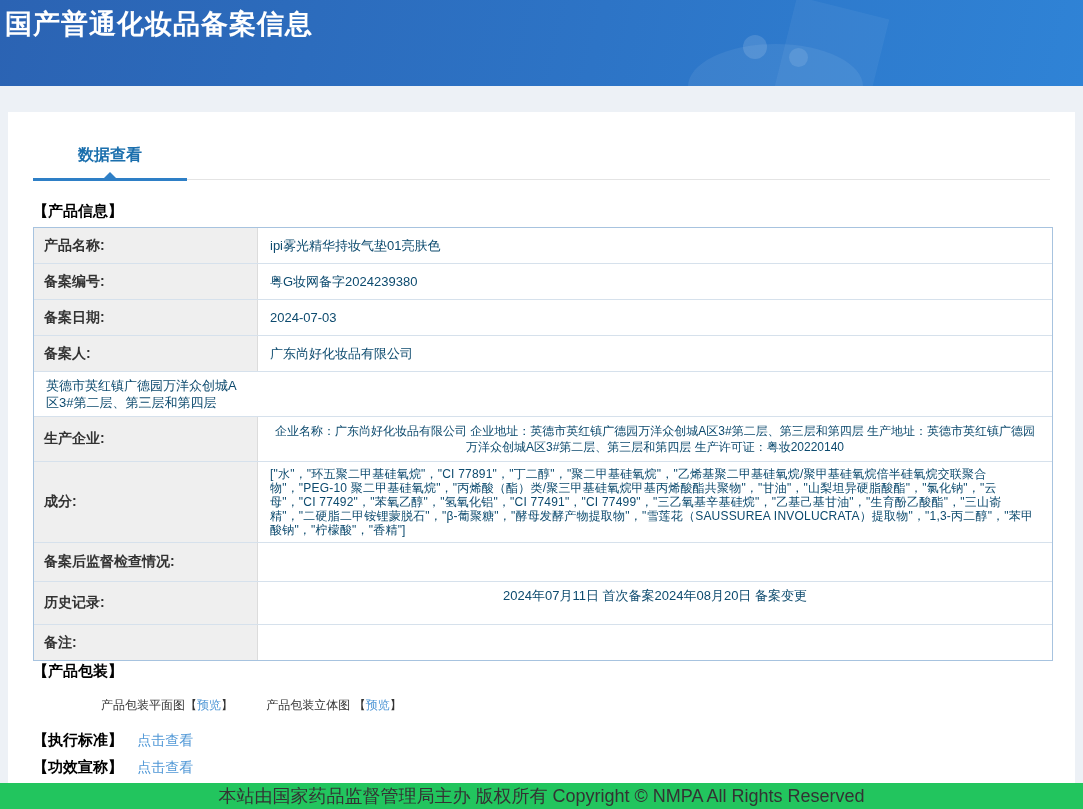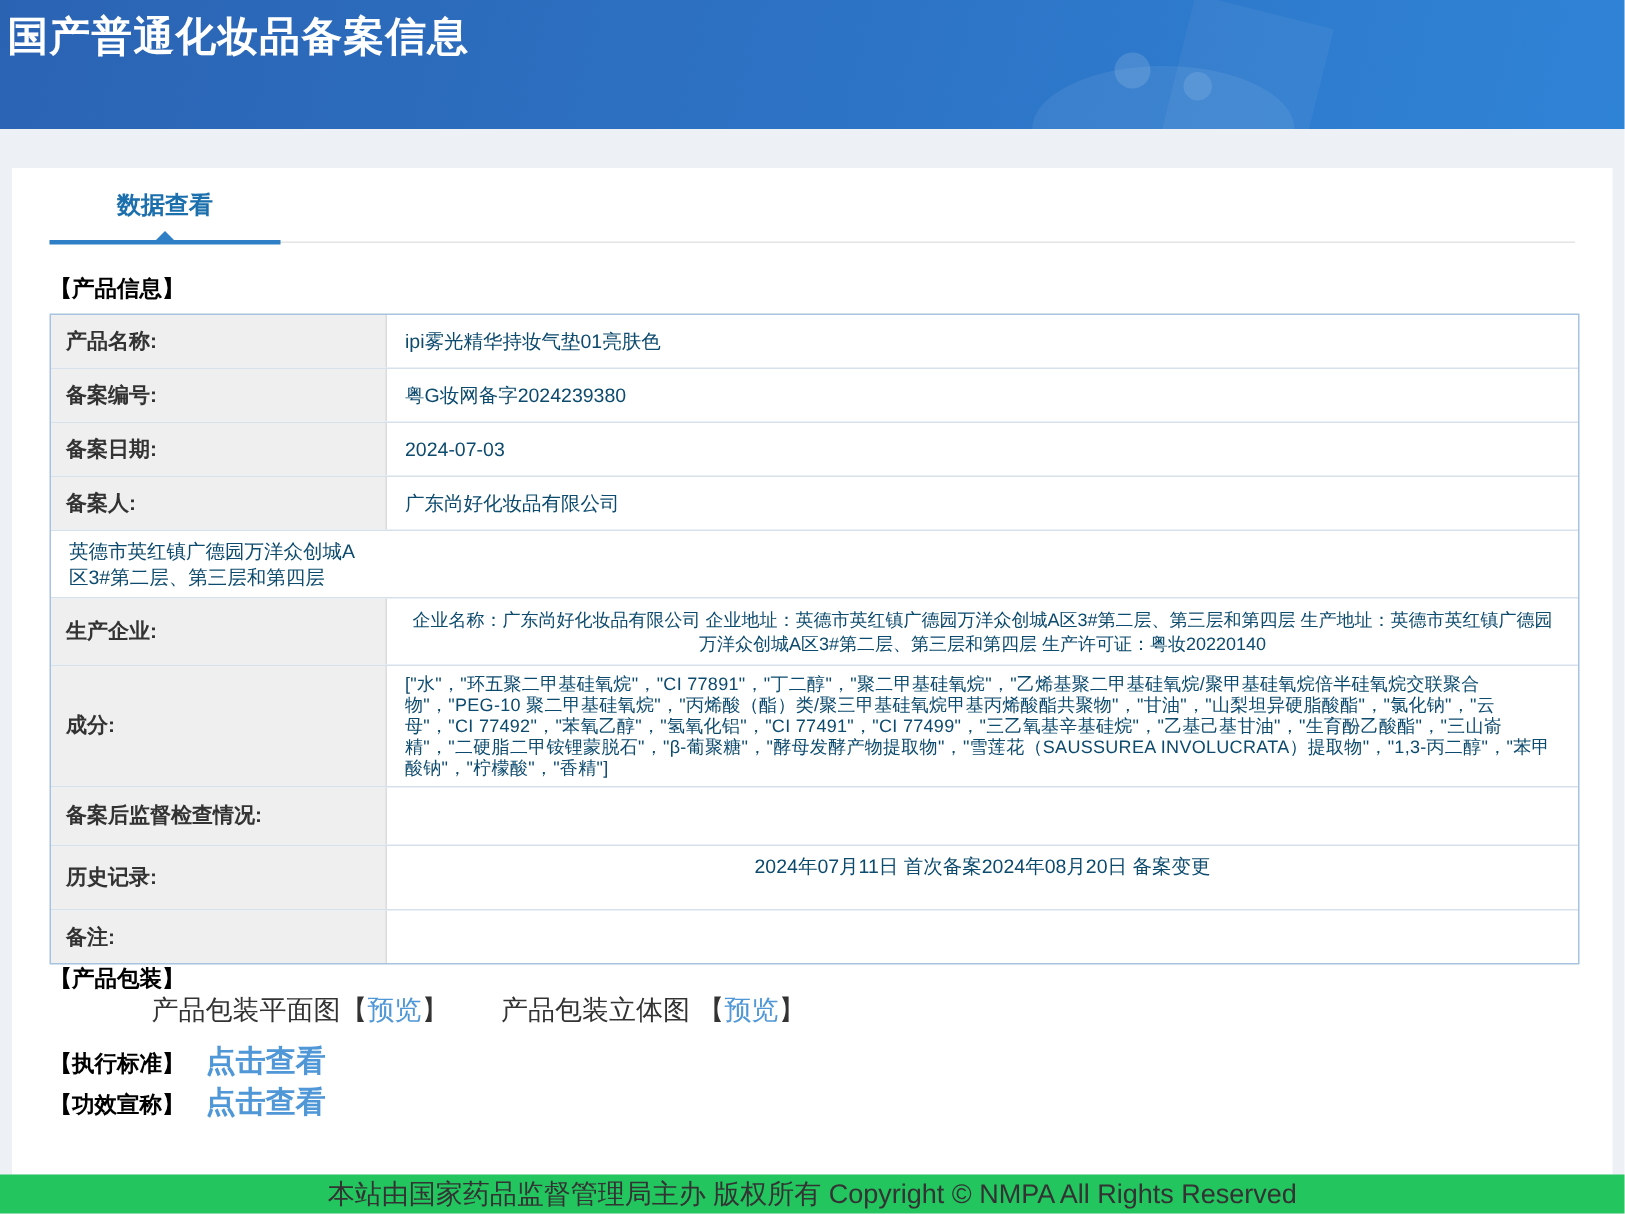--- a/index.html
+++ b/index.html
@@ -32,21 +32,21 @@
   }
   
   .panel{
     position:absolute;
     left:8px; right:8px; top:112px; bottom:26px;
     background:#ffffff;
     padding:0 25px;
   }
   
   .tabbar{
-    margin-top:16px;
+    margin-top:34px;
     height:34px;
     border-bottom:1px solid #e4e4e4;
     position:relative;
   }
   .tab{
     position:absolute;
     left:0; bottom:0;
     width:154px;
     text-align:center;
     color:#1b6fad;
@@ -110,38 +110,38 @@
     padding:5px 12px;
     line-height:17px;
   }
   .row.h-short .val{ min-height:35px; }
   .row.h-mfr  .val{ min-height:44px; font-size:12px; line-height:16px;text-align:center; }
   .row.h-ingr .val{ min-height:74px; font-size:12px; line-height:14px; letter-spacing:0.2px; }
   .row.h-insp .val{ min-height:38px; }
   .row.h-hist .val{ min-height:42px; flex-direction:row; align-items:flex-start; justify-content:center; }
   
   .pack-line{
-    margin-top:4px;
+    margin-top:18px;
     padding-left:68px;
-    font-size:18px;
+    font-size:12px;
     color:#333;
     height:17px;
     line-height:17px;
   }
   .pack-item{ margin-right:30px; }
   .blue-link{ color:#4f97d6; text-decoration:none; cursor:pointer; }
   .link-line{
     margin-top:13px;
     font-size:15px;
     color:#000;
     height:18px;
     line-height:18px;
   }
   .link-line .lbl-b{ font-weight:bold; }
-  .link-line .blue-link{ font-size:20px; margin-left:10px;font-weight:bold; }
+  .link-line .blue-link{ font-size:14px; margin-left:10px; }
   .mt-std{ margin-top:17px; }
   .mt-eff{ margin-top:9px; }
   
   .footer{
     position:absolute;
     left:0; bottom:0;
     width:100%;
     height:26px;
     background:#22c55e;
     display:flex;

